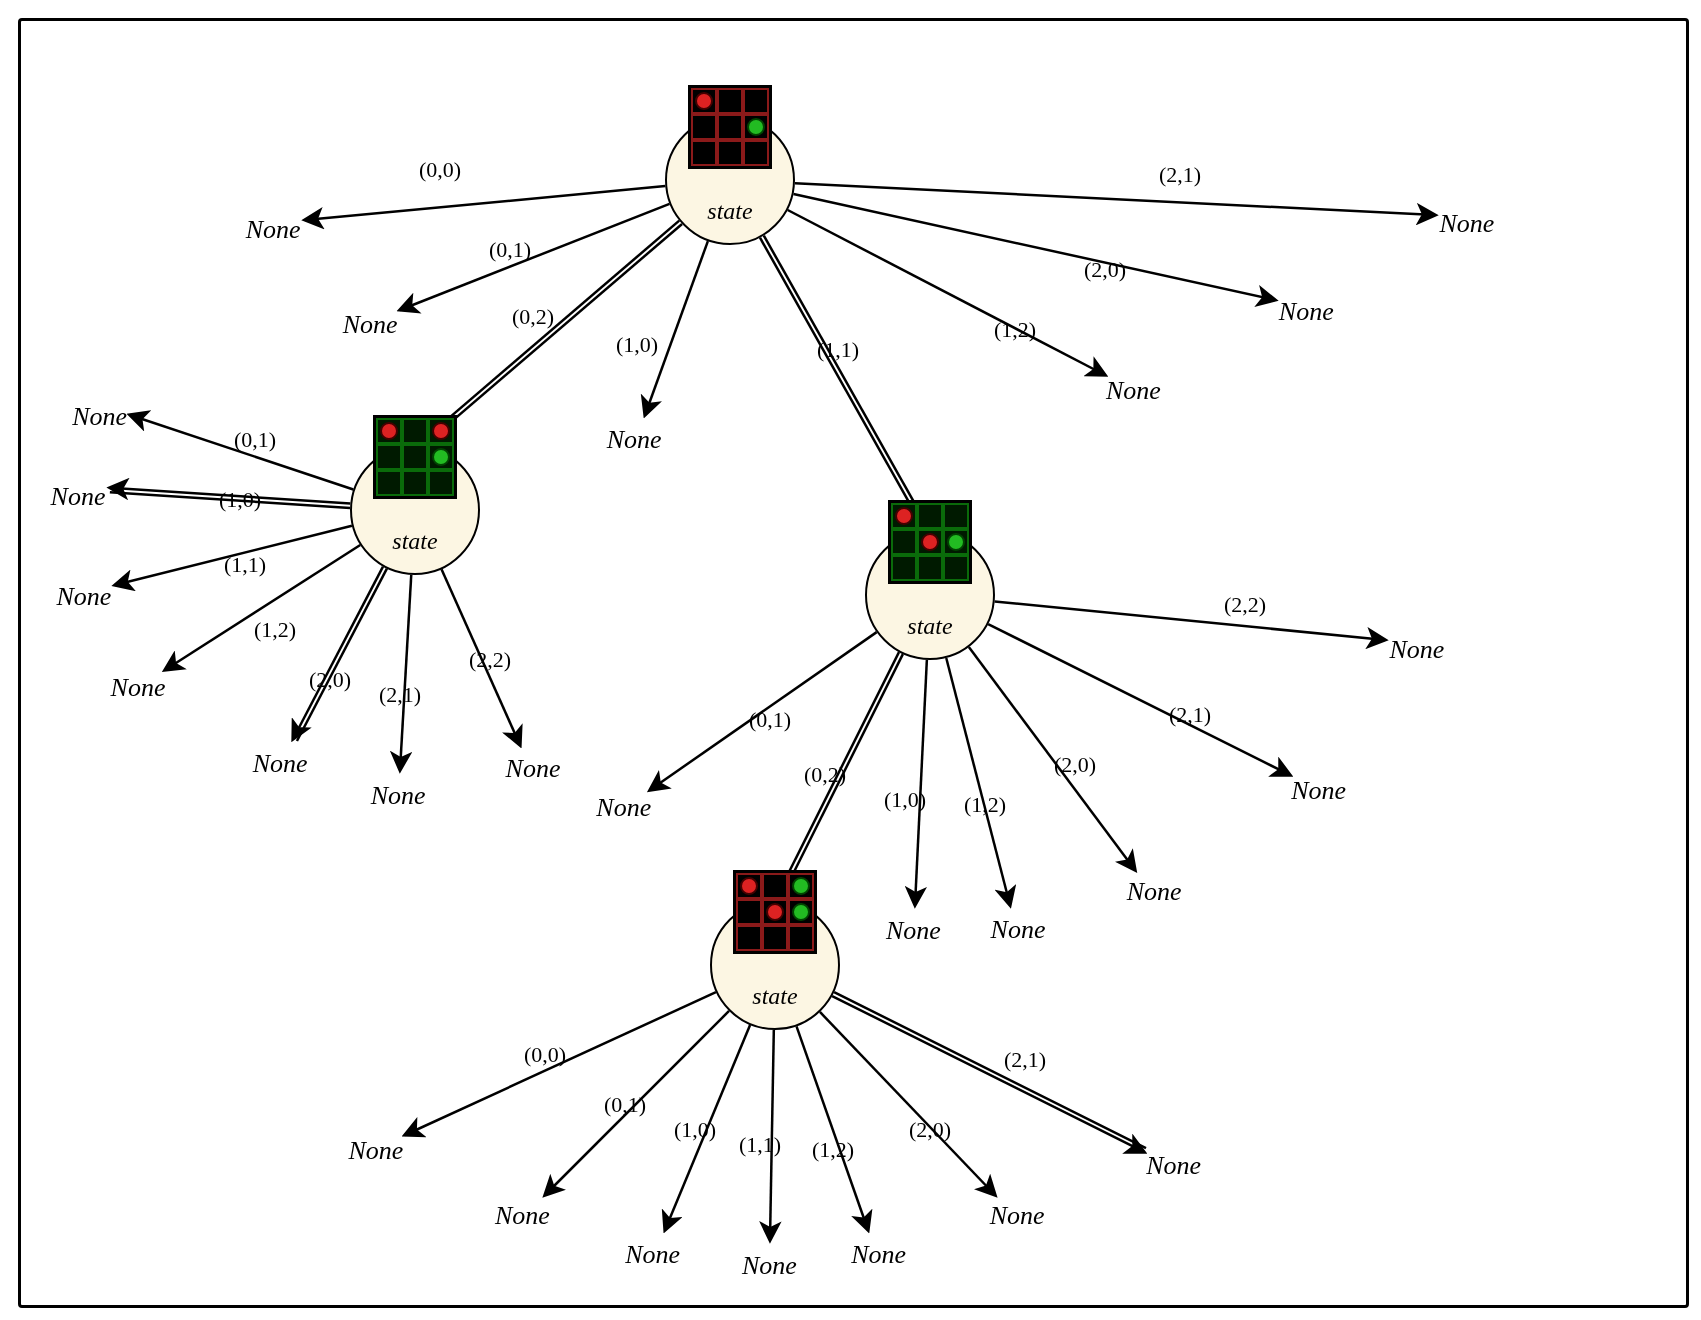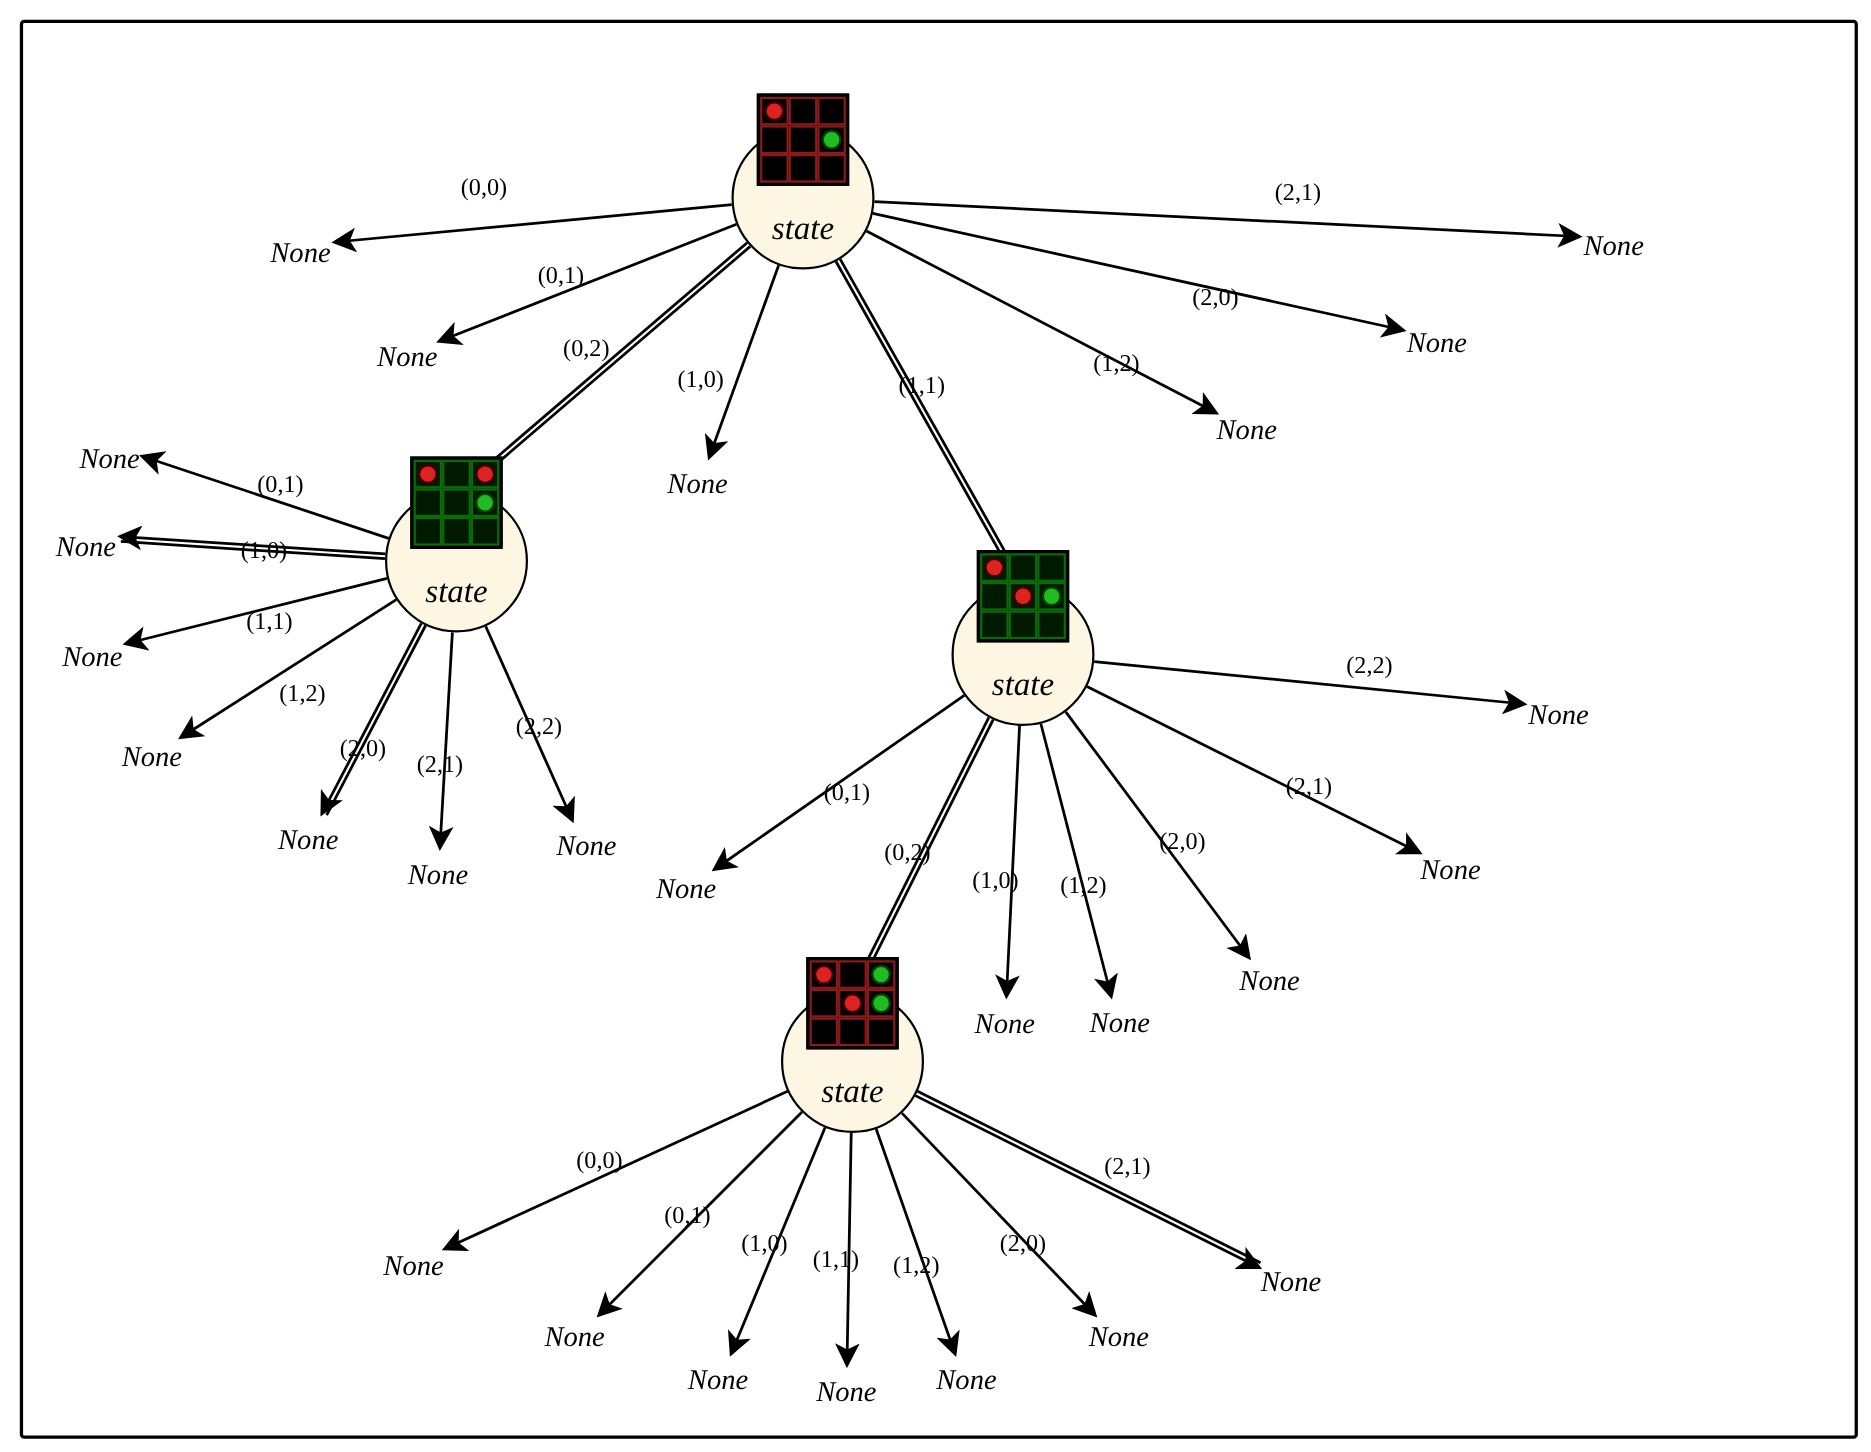--- a/index.html
+++ b/index.html
@@ -1,18 +1,18 @@
 <!DOCTYPE html>
 <html><head>
 <meta charset="utf-8">
 <style>
 html,body{margin:0;padding:0;width:1701px;height:1320px;background:#fff;font-family:"Comic Sans MS","Segoe Script","Bradley Hand",cursive}
 .frame{position:absolute;left:18px;top:18px;width:1665px;height:1284px;border:3px solid #000;border-radius:4px}
 .canvas{position:absolute;left:0;top:0;width:1701px;height:1320px}
-.node{position:absolute;width:130px;height:130px;border-radius:50%;background:#fcf6e3;border:2px solid #000;display:flex;align-items:flex-end;justify-content:center;font-size:30px;font-style:italic;padding-bottom:18px;box-sizing:border-box}
+.node{position:absolute;width:130px;height:130px;border-radius:50%;background:#fcf6e3;border:2px solid #000;display:flex;align-items:flex-end;justify-content:center;font-size:24px;font-style:italic;padding-bottom:18px;box-sizing:border-box}
 .board{position:absolute;width:84px;height:84px;border:3px solid #000;box-sizing:border-box;display:grid;grid-template-columns:repeat(3,1fr);grid-template-rows:repeat(3,1fr)}
 .board .cell{position:relative}
 .board.red{background:#000}
 .board.red .cell{border:2px solid #8b1a1a;box-sizing:border-box}
 .board.green{background:#001a00}
 .board.green .cell{border:2px solid #0a6b0a;box-sizing:border-box}
 .piece{position:absolute;width:14px;height:14px;border-radius:50%;top:50%;left:50%;transform:translate(-50%,-50%)}
 .piece.red{background:#d22;border:2px solid #400}
 .piece.green{background:#2b2;border:2px solid #040}
 .lbl{position:absolute;font-style:italic;font-size:26px;transform:translate(-50%,-50%)}

